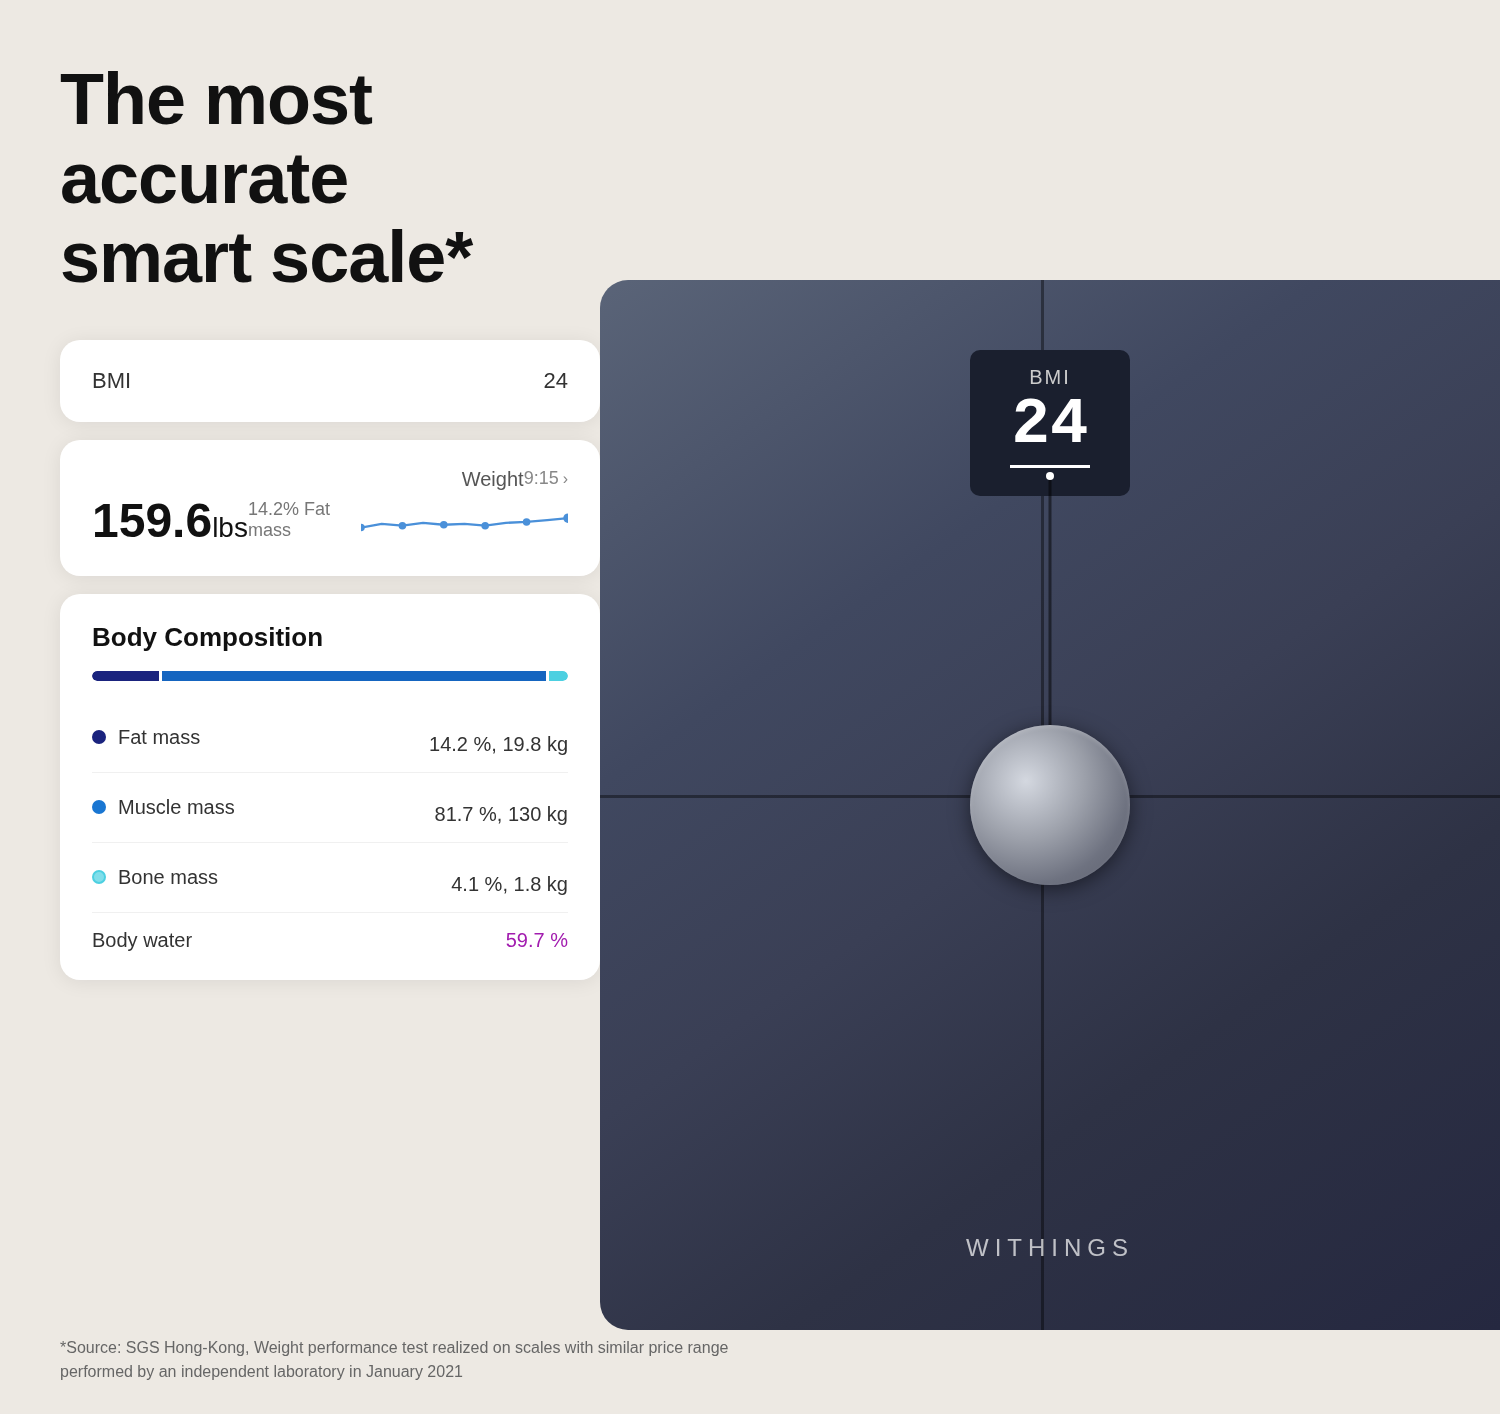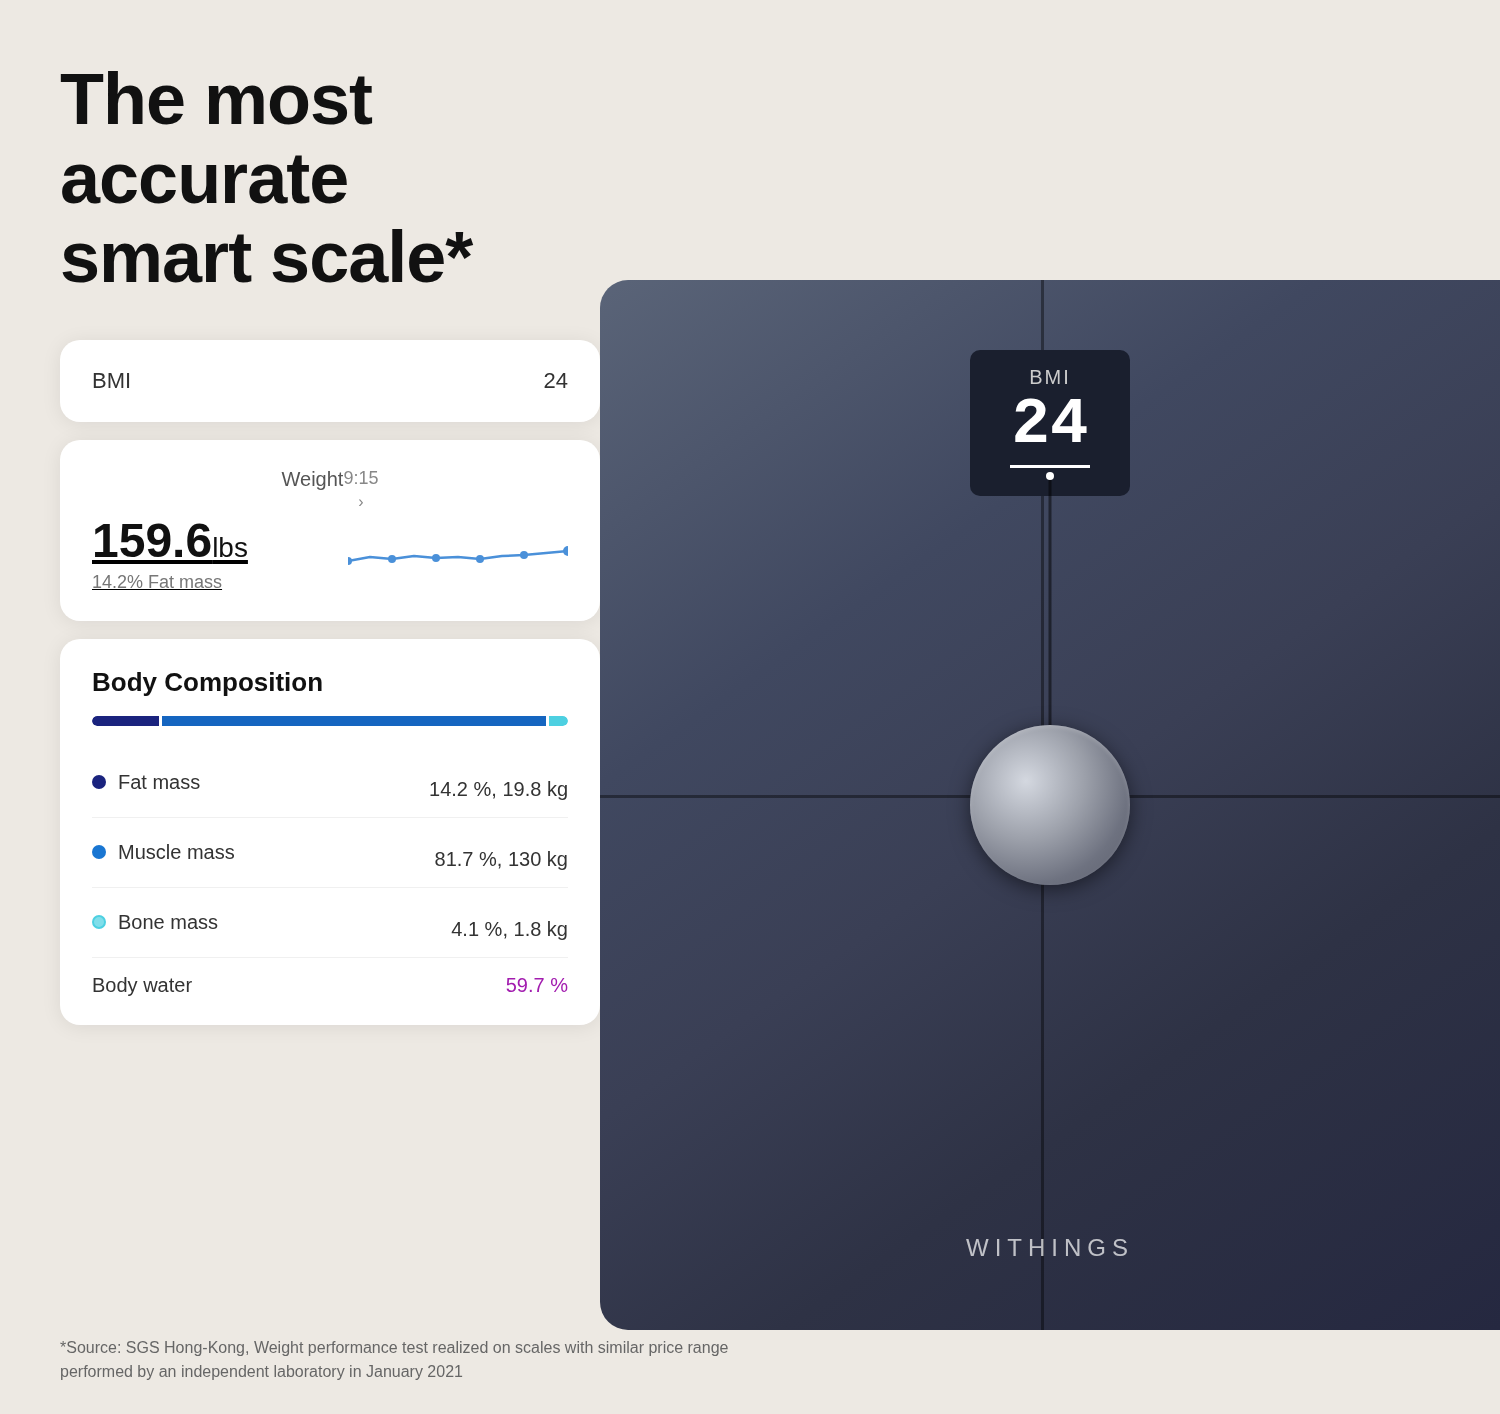--- a/index.html
+++ b/index.html
@@ -69,55 +69,53 @@
 
     .bmi-value {
       font-size: 22px;
       color: #333;
       font-weight: 400;
     }
 
     
     .weight-card-header {
       display: flex;
-      justify-content: center;
+      justify-content: flex-end;
       align-items: flex-start;
       margin-bottom: 4px;
     }
 
     .weight-label {
       font-size: 20px;
       color: #555;
       font-weight: 400;
     }
 
     .weight-time {
       font-size: 18px;
       color: #888;
       display: flex;
       align-items: center;
       gap: 4px;
-      flex-direction: column;
     }
 
     .weight-time-chevron {
       font-size: 16px;
       color: #888;
     }
 
     .weight-card-body {
       display: flex;
       justify-content: space-between;
       align-items: center;
     }
 
     .weight-left {
       display: flex;
-      flex-direction: column;
-      text-decoration: underline;
+      flex-direction: row;
     }
 
     .weight-value {
       font-size: 48px;
       font-weight: 600;
       color: #111;
       line-height: 1.1;
     }
 
     .weight-unit {

